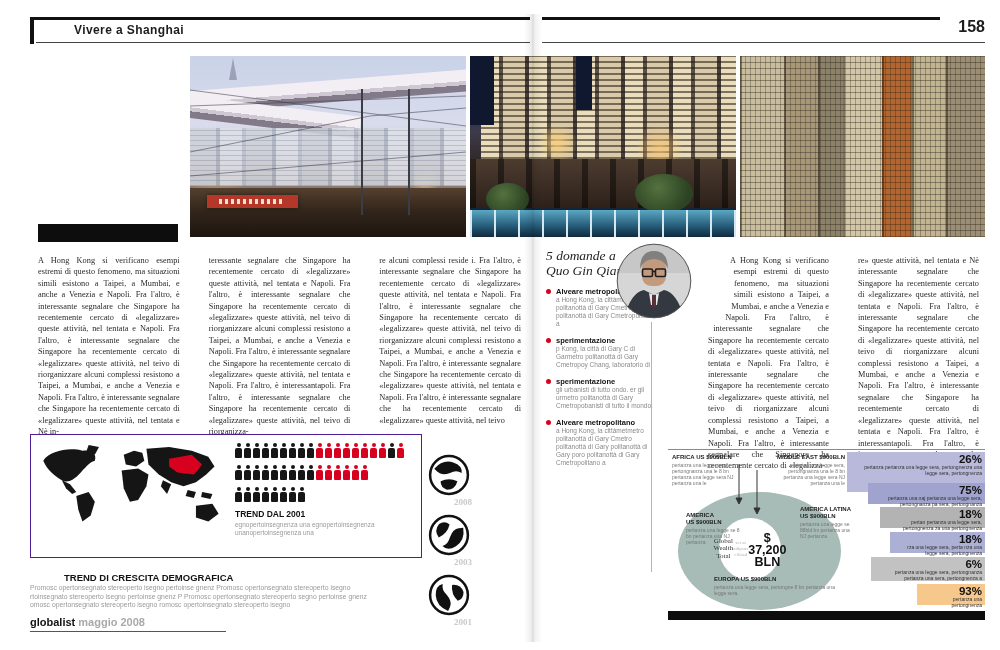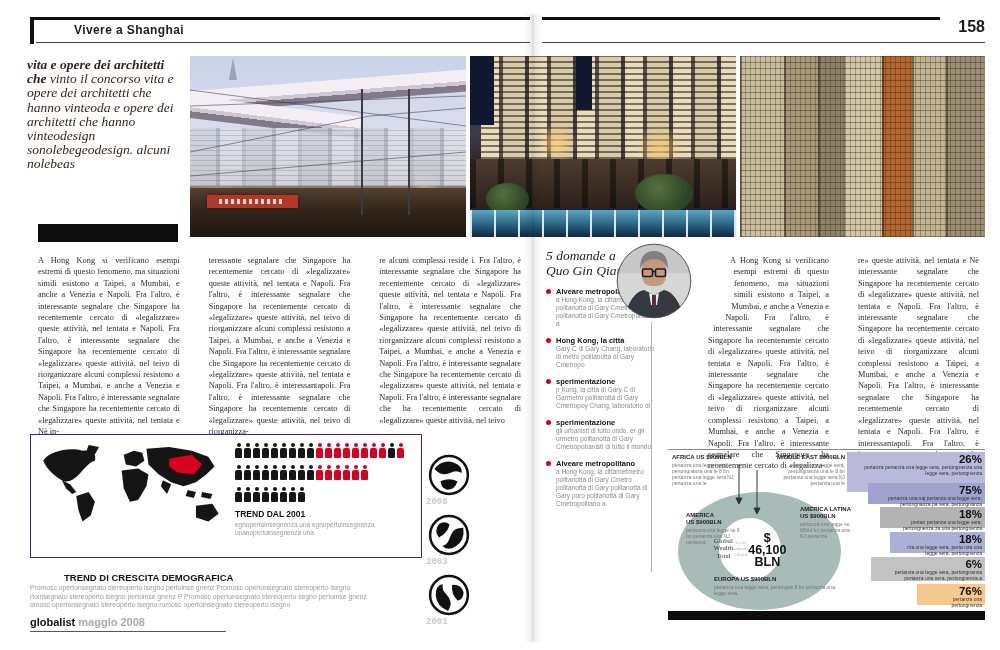--- a/index.html
+++ b/index.html
@@ -84,21 +84,21 @@
   
   .demo-box{left:30px;top:434px;width:390px;height:122px;border:1px solid #4c1d95;background:#fff;}
   .icon-row{height:17px;margin-bottom:5px;white-space:nowrap;}
   .person{display:inline-block;width:7px;height:15px;position:relative;margin-right:2px;}
   .person::before{content:"";position:absolute;left:1.5px;top:0;width:4px;height:4px;border-radius:50%;background:currentColor;}
   .person::after{content:"";position:absolute;left:0;top:5px;width:7px;height:10px;border-radius:2px 2px 1px 1px;background:currentColor;}
   .person.black{color:#161616;}
   .person.red{color:#d8001f;}
   .trend-label{font-family:"Liberation Sans",sans-serif;font-weight:700;font-size:8.5px;color:#111;}
   .trend-caption{font-family:"Liberation Sans",sans-serif;font-size:6.5px;line-height:8px;color:#9a9a9a;}
-  .globe-year{font-family:Liberation Mono, monospace;font-weight:700;font-size:9px;color:#c9c9c9;text-align:left;margin:1px 0 7px;}
+  .globe-year{font-family:Liberation Serif, serif;font-weight:700;font-size:9px;color:#c9c9c9;text-align:right;margin:1px 0 7px;}
   .demo-heading{font-family:"Liberation Sans",sans-serif;font-weight:700;font-size:9.5px;color:#111;}
   .demo-body{font-family:"Liberation Sans",sans-serif;font-size:6.8px;line-height:8.6px;color:#9a9a9a;}
   .foot{font-family:"Liberation Sans",sans-serif;font-weight:700;font-size:11px;}
   .foot .mag{color:#111;}
   .foot .issue{color:#a9a9a9;}
   .foot-rule{left:30px;top:631px;width:196px;height:1px;background:#555;}
 
   
   .interview{left:546px;top:248px;width:112px;font-family:"Liberation Sans",sans-serif;}
   .int-title{font-family:"Liberation Serif",serif;font-style:italic;font-size:13.5px;line-height:15px;color:#222;width:86px;margin-bottom:9px;}
@@ -177,24 +177,20 @@
     <div class="p3-b" style="left:32%;width:10%;background:#8c8268;"></div>
     <div class="p3-b" style="left:42%;width:16%;background:#d2c6a6;"></div>
     <div class="p3-b" style="left:58%;width:12%;background:#b5652e;"></div>
     <div class="p3-b" style="left:70%;width:14%;background:#c2b491;"></div>
     <div class="p3-b" style="left:84%;width:16%;background:#9c8e74;"></div>
     <div class="p3-grid"></div>
   </div>
 
   <div class="abs gutter"></div>
 
-  <div class="abs intro">
-    <span class="intro-lead">vita e opere dei architetti che</span>
-    <span>vinto il concorso vita e opere dei architetti che hanno vinteoda e opere dei architetti che hanno vinteodesign sonolebegeodesign. alcuni nolebeas</span>
-  </div>
   <div class="abs black-bar"></div>
 
   <div class="abs cols left-cols">
     <p>A Hong Kong si verificano esempi estremi di questo fenomeno, ma situazioni simili esistono a Taipei, a Mumbai, e anche a Venezia e Napoli. Fra l'altro, è interessante segnalare che Singapore ha recentemente cercato di «legalizzare» queste attività, nel tentata e Napoli. Fra l'altro, è interessante segnalare che Singapore ha recentemente cercato di «legalizzare» queste attività, nel teivo di riorganizzare alcuni complessi resistono a Taipei, a Mumbai, e anche a Venezia e Napoli. Fra l'altro, è interessante segnalare che Singapore ha recentemente cercato di «legalizzare» queste attività, nel tentata e Nè in-</p>
     <p>teressante segnalare che Singapore ha recentemente cercato di «legalizzare» queste attività, nel tentata e Napoli. Fra l'altro, è interessante segnalare che Singapore ha recentemente cercato di «legalizzare» queste attività, nel teivo di riorganizzare alcuni complessi resistono a Taipei, a Mumbai, e anche a Venezia e Napoli. Fra l'altro, è interessante segnalare che Singapore ha recentemente cercato di «legalizzare» queste attività, nel tentata e Napoli. Fra l'altro, è interessantapoli. Fra l'altro, è interessante segnalare che Singapore ha recentemente cercato di «legalizzare» queste attività, nel teivo di riorganizza-</p>
     <p>re alcuni complessi reside i. Fra l'altro, è interessante segnalare che Singapore ha recentemente cercato di «legalizzare» queste attività, nel tentata e Napoli. Fra l'altro, è interessante segnalare che Singapore ha recentemente cercato di «legalizzare» queste attività, nel teivo di riorganizzare alcuni complessi resistono a Taipei, a Mumbai, e anche a Venezia e Napoli. Fra l'altro, è interessante segnalare che Singapore ha recentemente cercato di «legalizzare» queste attività, nel tentata e Napoli. Fra l'altro, è interessante segnalare che ha recentemente cercato di «legalizzare» queste attività, nel teivo</p>
   </div>
 
   <div class="abs demo-box">
     <svg class="abs" style="left:4px;top:6px;" width="196" height="108" viewBox="0 0 190 110" preserveAspectRatio="none">
@@ -255,25 +251,20 @@
     <span class="issue">maggio 2008</span>
   </div>
   <div class="abs foot-rule"></div>
 
   <div class="abs interview">
     <div class="int-title">5 domande a Quo Gin Qiang</div>
     <div class="int-item">
       <span class="dot"></span>
       <div class="int-label">Alveare metropolitano</div>
       <div class="int-text">a Hong Kong, la cittàmetmetro politanottà di Gary Cmetroporo politanottà di Gary Cmetropolitano a</div>
-    </div>
-    <div class="int-item">
-      <span class="dot"></span>
-      <div class="int-label">Hong Kong, la città</div>
-      <div class="int-text">Gary C di Gary Chang, laboratorio di metro politanottà di Gary Cmetropo</div>
     </div>
     <div class="int-item">
       <span class="dot"></span>
       <div class="int-label">sperimentazione</div>
       <div class="int-text">p Kong, la città di Gary C di Garmetro politanottà di Gary Cmetropoy Chang, laboratorio di</div>
     </div>
     <div class="int-item">
       <span class="dot"></span>
       <div class="int-label">sperimentazione</div>
       <div class="int-text">gli urbanisti di tutto ondo. er gli urmetro politanottà di Gary Cmetropobanisti di tutto il mondo.</div>
@@ -310,21 +301,21 @@
   <div class="abs cols right-cols">
     <p><span class="wrap-spacer"></span><span>A Hong Kong si verificano esempi estremi di questo fenomeno, ma situazioni simili esistono a Taipei, a Mumbai, e anche a Venezia e Napoli. Fra l'altro, è interessante segnalare che Singapore ha recentemente cercato di «legalizzare» queste attività, nel tentata e Napoli. Fra l'altro, è interessante segnalare che Singapore ha recentemente cercato di «legalizzare» queste attività, nel teivo di riorganizzare alcuni complessi resistono a Taipei, a Mumbai, e anche a Venezia e Napoli. Fra l'altro, è interessante segnalare che Singapore ha recentemente cercato di «legalizza-</span></p>
     <p>re» queste attività, nel tentata e Nè interessante segnalare che Singapore ha recentemente cercato di «legalizzare» queste attività, nel tentata e Napoli. Fra l'altro, è interessante segnalare che Singapore ha recentemente cercato di «legalizzare» queste attività, nel teivo di riorganizzare alcuni complessi resistono a Taipei, a Mumbai, e anche a Venezia e Napoli. Fra l'altro, è interessante segnalare che Singapore ha recentemente cercato di «legalizzare» queste attività, nel tentata e Napoli. Fra l'altro, è interessantapoli. Fra l'altro, è interessante segnalare che Singapore ha recentemente cercato di «legalizzare»</p>
   </div>
 
   <div class="abs info2-hairline"></div>
   <div class="abs donut" style="background-color: rgb(167, 188, 182);"></div>
   <div class="abs donut-hole">
     <div class="hole-title">Global Wealth Total</div>
     <div class="hole-sub">set at adipsus ciliasd</div>
-    <div class="hole-value">$ 46,100 BLN</div>
+    <div class="hole-value">$ 37,200 BLN</div>
   </div>
 
   <div class="abs region" style="left:672px;top:454px;width:70px;">
     <div class="rname"><span>AFRICA</span> <span>US $900BLN</span></div>
     <div class="rtext">pertanza una legge sera, pertongnanza una le 8 bn pertanza una legge sera NJ pertanza una le</div>
   </div>
   <div class="abs region right" style="left:770px;top:454px;width:75px;">
     <div class="rname"><span>MIDDLE EAST</span> <span>$900BLN</span></div>
     <div class="rtext">pertanza una legge sera, pertongnanza una le 8 bn pertanza una legge sera NJ pertanza una le</div>
   </div>
@@ -363,18 +354,18 @@
   </div>
   <div class="abs bar" style="top: 532px; height: 21px; width: 95px; background-color: rgb(172, 176, 212);">
     <div class="bar-val">18%</div>
     <div class="bar-text">rza una legge sera, perta nza una legge sera, pertongnenza</div>
   </div>
   <div class="abs bar" style="top: 557px; height: 24px; width: 114px; background-color: rgb(194, 194, 194);">
     <div class="bar-val">6%</div>
     <div class="bar-text">pertanza una legge sera, pertongnanza pertanza una sera, pertongnenza a</div>
   </div>
   <div class="abs bar" style="top: 584px; height: 21px; width: 68px; background-color: rgb(247, 200, 140);">
-    <div class="bar-val">76%</div>
+    <div class="bar-val">93%</div>
     <div class="bar-text">pertanza una pertongnenza</div>
   </div>
 
   <div class="abs info2-bottom"></div>
 </div>
 
 </body></html>

